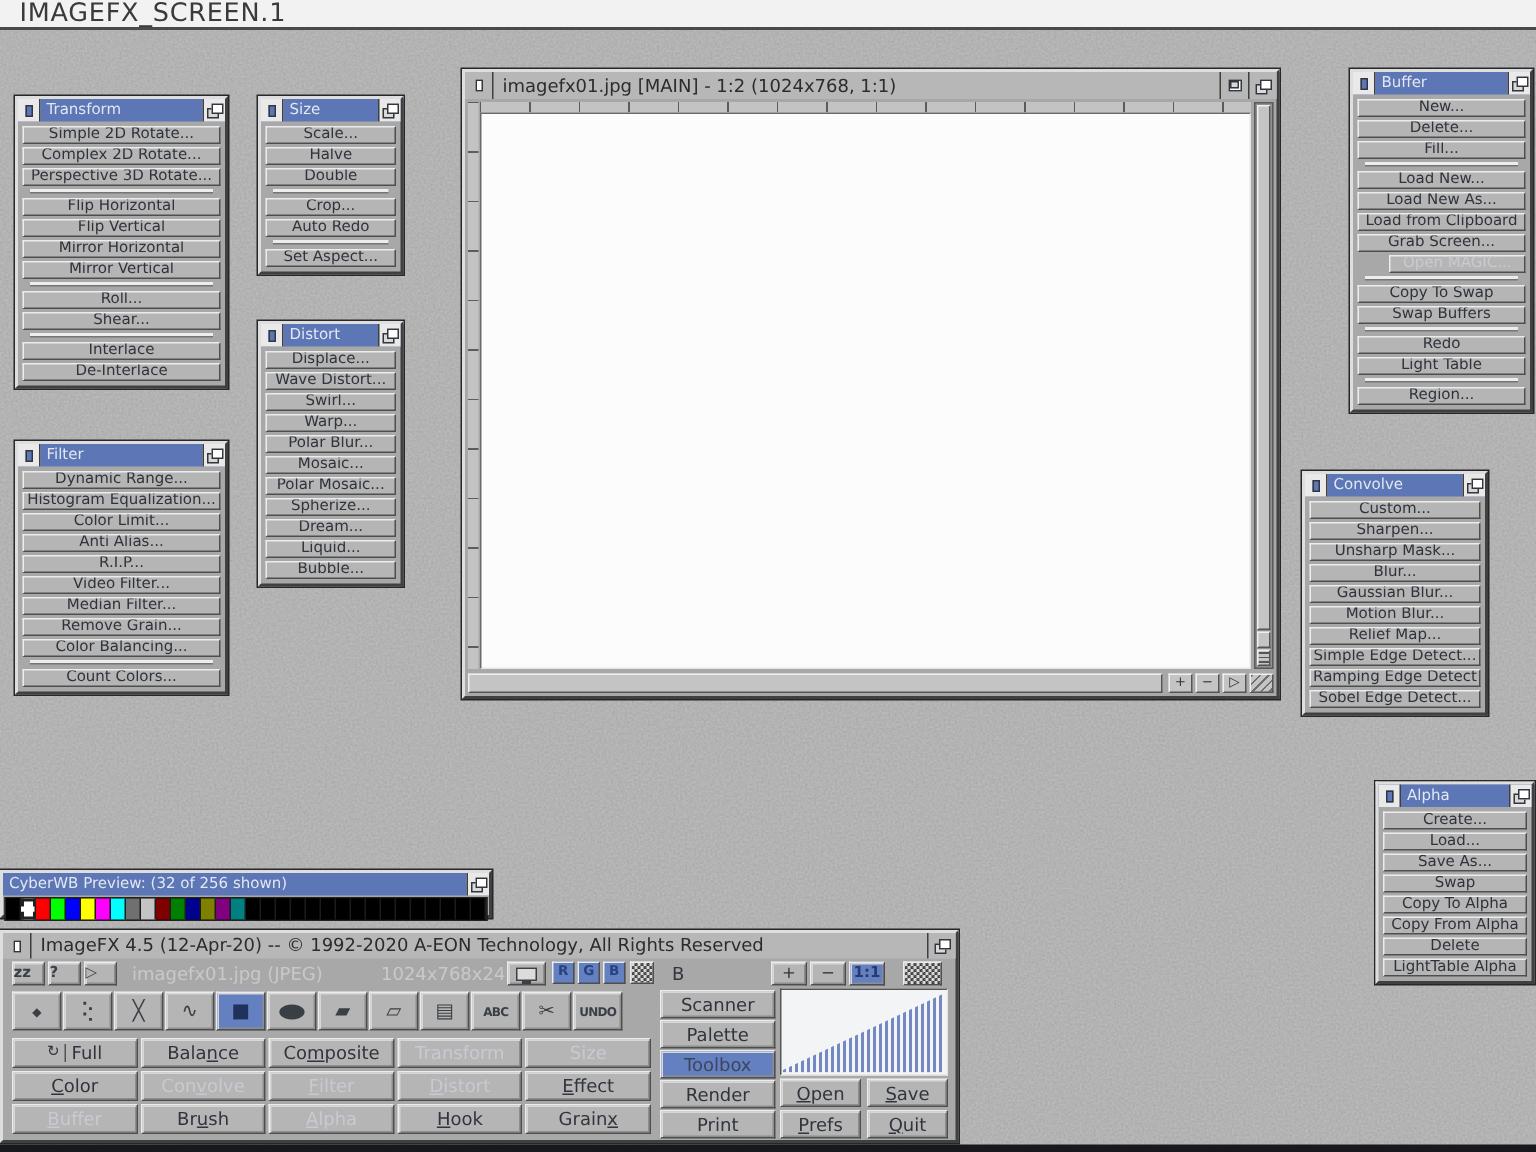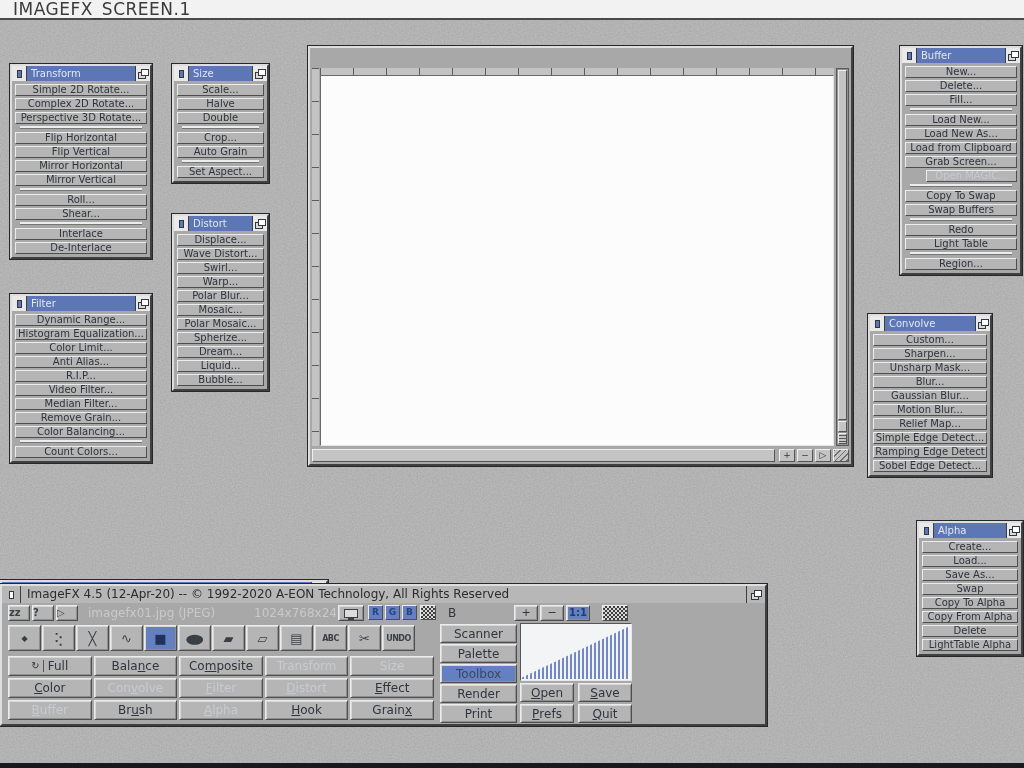--- a/index.html
+++ b/index.html
@@ -220,21 +220,21 @@
         <i></i>
       </span>
   </div>
   <div class="pbody">
 
   <div class="pbtn">Scale...</div>
       <div class="pbtn">Halve</div>
       <div class="pbtn">Double</div>
       <div class="pbtn divider"></div>
       <div class="pbtn">Crop...</div>
-      <div class="pbtn">Auto Grain</div>
+      <div class="pbtn">Auto Redo</div>
       <div class="pbtn divider"></div>
       <div class="pbtn">Set Aspect...</div>
     </div>
 </div>
 
 <div class="win" style="left:172px;top:214px;width:97px">
   <div class="tbar blue">
     <span class="gad left close">
         <i></i>
       </span>
@@ -359,20 +359,32 @@
       <div class="pbtn">Save As...</div>
       <div class="pbtn">Swap</div>
       <div class="pbtn">Copy To Alpha</div>
       <div class="pbtn">Copy From Alpha</div>
       <div class="pbtn">Delete</div>
       <div class="pbtn">LightTable Alpha</div>
     </div>
 </div>
 
 <div class="win imgwin" style="left:308px;top:46px;width:545px;height:420px">
+  <div class="tbar gray">
+    <span class="gad left close">
+        <i></i>
+      </span>
+    <span class="ttext">imagefx01.jpg [MAIN] - 1:2 (1024x768, 1:1)</span>
+    <span class="gad zoomg">
+        <i></i>
+      </span>
+    <span class="gad depth">
+        <i></i>
+      </span>
+  </div>
   <div class="iw-rtop"></div>
   <div class="iw-rleft"></div>
   <div class="iw-canvas"></div>
   <div class="iw-vcol">
     <div class="iw-vthumb"></div>
     <div class="iw-vgad"></div>
     <div class="iw-vgad lines"></div>
   </div>
   <div class="iw-hrow">
     <div class="iw-hthumb"></div>
@@ -420,21 +432,21 @@
       <div class="sw" style="background-color: rgb(0, 0, 0);"></div>
       <div class="sw" style="background-color: rgb(0, 0, 0);"></div>
       <div class="sw" style="background-color: rgb(0, 0, 0);"></div>
       <div class="sw" style="background-color: rgb(0, 0, 0);"></div>
       <div class="sw" style="background-color: rgb(0, 0, 0);"></div>
       <div class="sw" style="background-color: rgb(0, 0, 0);"></div>
       <div class="sw" style="background-color: rgb(0, 0, 0);"></div>
     </div>
 </div>
 
-<div class="win" style="left:0px;top:584px;width:767px;height:142px">
+<div class="win" style="left:0px;top:620px;width:639px;height:142px">
   <div class="tbar gray" style="height:17px">
     <span class="gad left close">
         <i></i>
       </span>
     <span class="ttext" style="line-height:17px;font-size:12px">ImageFX 4.5  (12-Apr-20) -- © 1992-2020 A-EON Technology, All Rights Reserved</span>
     <span class="gad depth">
         <i></i>
       </span>
   </div>
   <div class="tb-inner">

